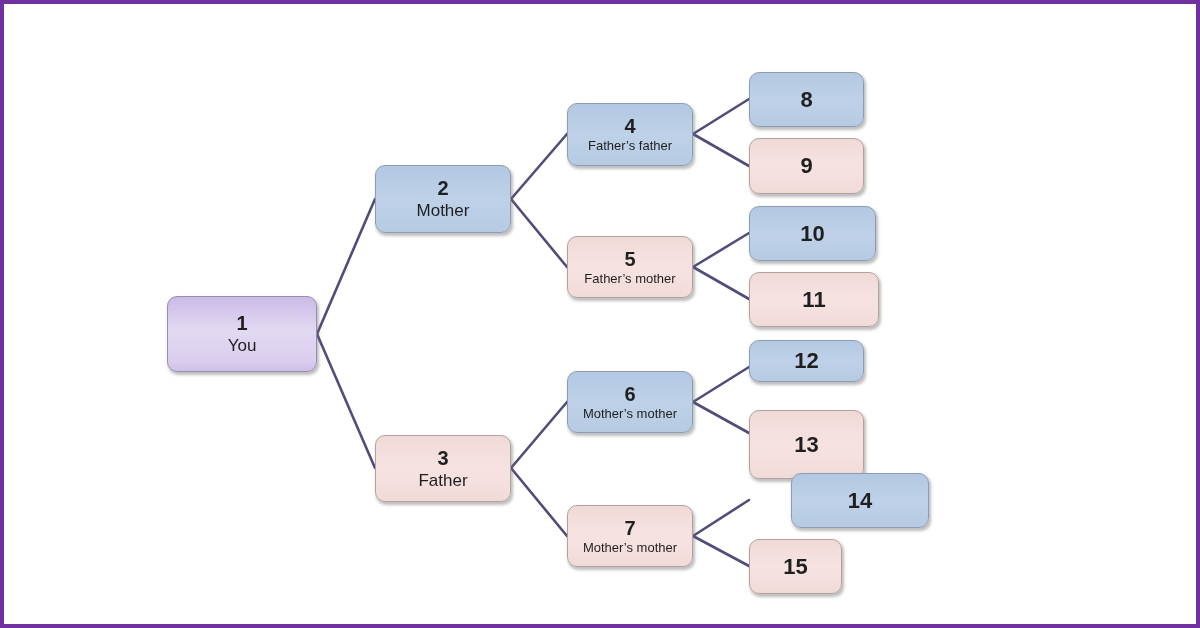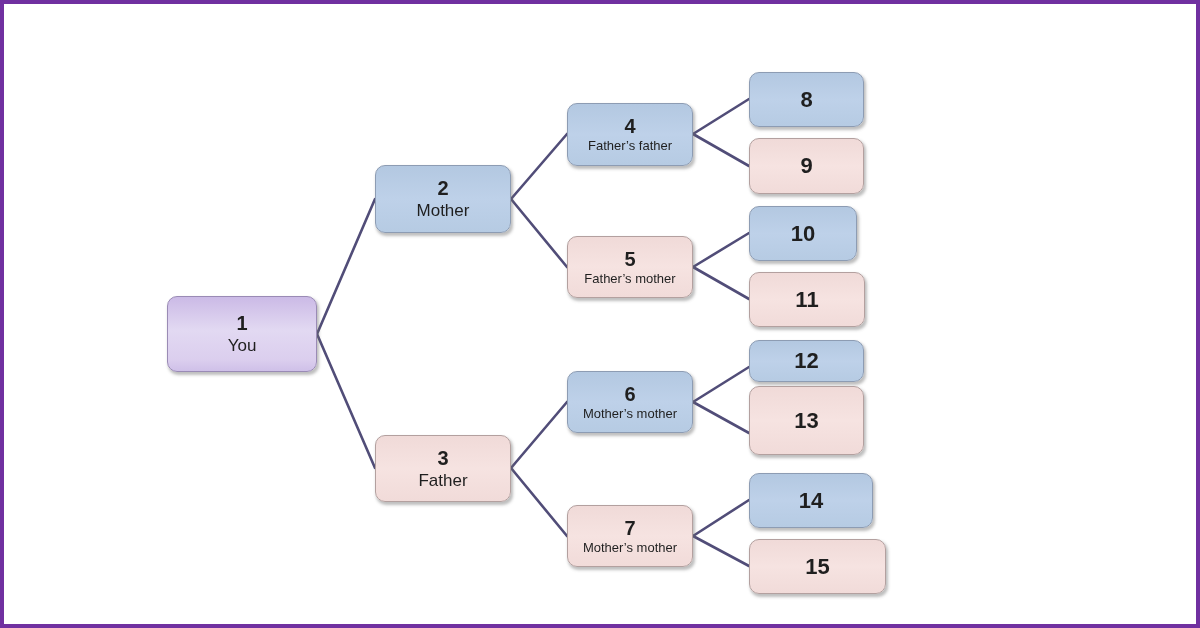--- a/index.html
+++ b/index.html
@@ -124,32 +124,32 @@
     <div class="num">7</div>
     <div class="label-sm">Mother’s mother</div>
   </div>
 
   <div class="node male leaf" style="left:745px; top:68px; width:115px; height:55px">
     <div class="num">8</div>
   </div>
   <div class="node female leaf" style="left:745px; top:134px; width:115px; height:56px">
     <div class="num">9</div>
   </div>
-  <div class="node male leaf" style="left:745px; top:202px; width:108px; height:55px">
+  <div class="node male leaf" style="left:745px; top:202px; width:127px; height:55px">
     <div class="num">10</div>
   </div>
-  <div class="node female leaf" style="left:745px; top:268px; width:116px; height:55px">
+  <div class="node female leaf" style="left:745px; top:268px; width:130px; height:55px">
     <div class="num">11</div>
   </div>
   <div class="node male leaf" style="left:745px; top:336px; width:115px; height:42px">
     <div class="num">12</div>
   </div>
-  <div class="node female leaf" style="left:745px; top:382px; width:115px; height:69px">
+  <div class="node female leaf" style="left:745px; top:406px; width:115px; height:69px">
     <div class="num">13</div>
   </div>
-  <div class="node male leaf" style="left:745px; top:469px; width:124px; height:55px">
+  <div class="node male leaf" style="left:787px; top:469px; width:138px; height:55px">
     <div class="num">14</div>
   </div>
-  <div class="node female leaf" style="left:745px; top:535px; width:137px; height:55px">
+  <div class="node female leaf" style="left:745px; top:535px; width:93px; height:55px">
     <div class="num">15</div>
   </div>
 
 </div>
 
 </body></html>

